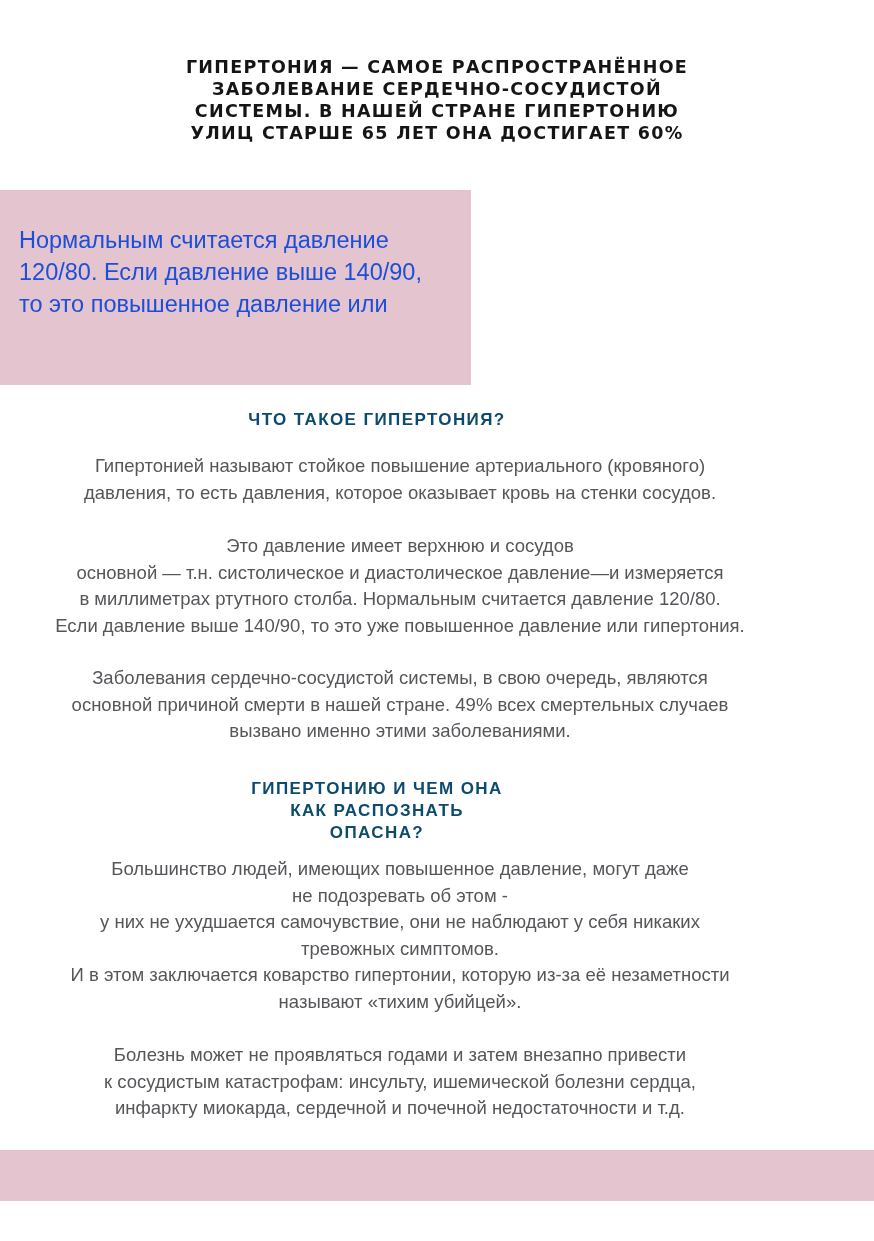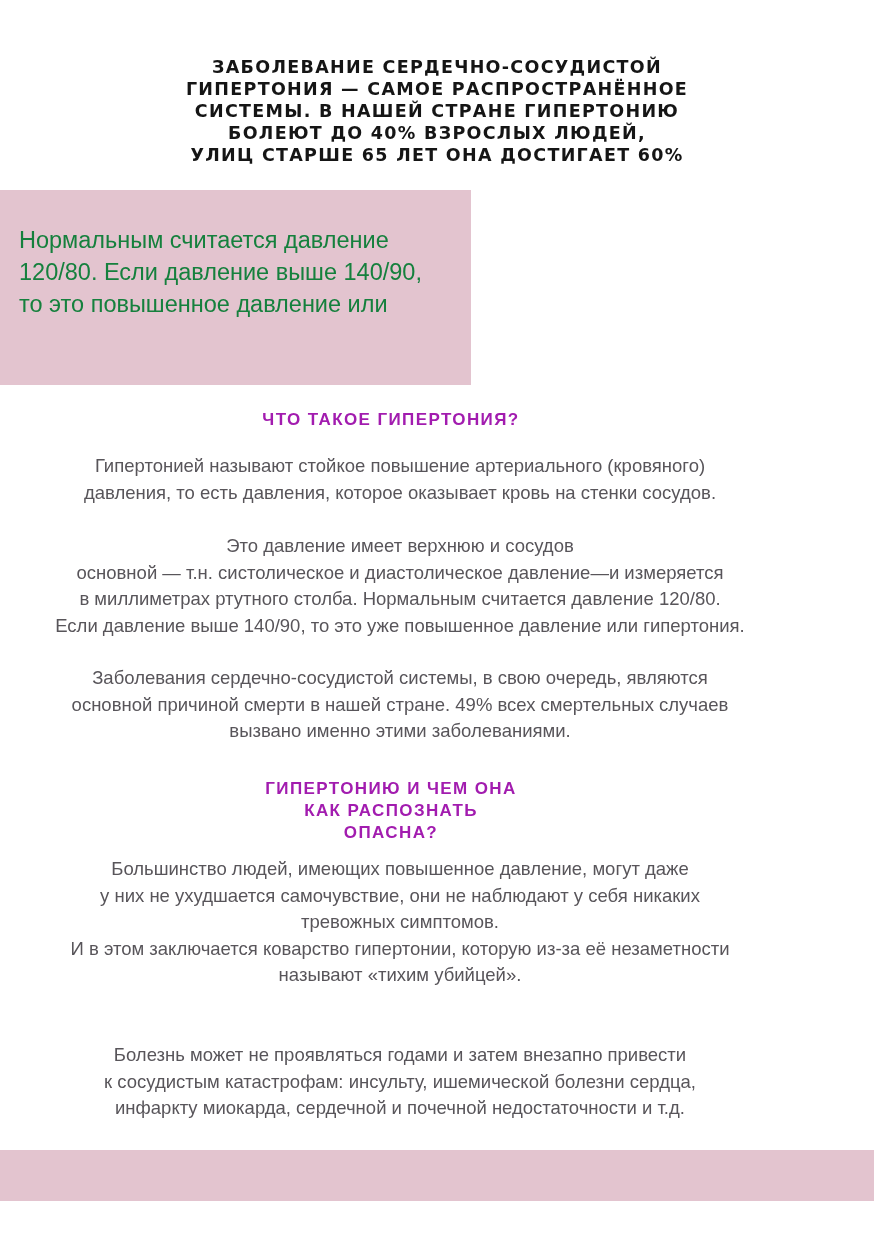--- a/index.html
+++ b/index.html
@@ -14,48 +14,47 @@
     line-height: 22px; letter-spacing: 1.3px; color: #151515;
     font-family: "DejaVu Sans", sans-serif;
   }
   .headline div { white-space: nowrap; }
   .callout {
     position: absolute; left: 0; top: 190px; width: 471px; height: 195px;
     background: #e3c4cf;
   }
   .callout-text {
     position: absolute; left: 19px; top: 224px; width: 450px;
-    font-size: 23.5px; line-height: 32px; color: #15803d;
+    font-size: 23.5px; line-height: 32px; color: #1d4ed8;
     font-family: "Liberation Sans", sans-serif;
   }
   .callout-text div { white-space: nowrap; }
   .section-title {
-    position: absolute; left: 14px; width: 754px; text-align: center;
-    color: #a21caf; font-weight: bold; font-size: 17px; line-height: 22px;
+    position: absolute; left: 0; width: 754px; text-align: center;
+    color: #0c4a6e; font-weight: bold; font-size: 17px; line-height: 22px;
     letter-spacing: 1.4px; font-family: "Liberation Sans", sans-serif;
   }
   .para {
     position: absolute; left: 0; width: 800px; text-align: center;
     font-size: 18.5px; line-height: 26.5px; color: #58555a;
     font-family: "Liberation Sans", sans-serif;
   }
   .para div { white-space: nowrap; }
   .footer-band {
     position: absolute; left: 0; top: 1150px; width: 874px; height: 51px;
     background: #e3c4cf;
   }
 </style>
 </head>
 <body>
 
 <div class="headline">
+  <div>ГИПЕРТОНИЯ — САМОЕ РАСПРОСТРАНЁННОЕ</div>
   <div>ЗАБОЛЕВАНИЕ СЕРДЕЧНО-СОСУДИСТОЙ</div>
-  <div>ГИПЕРТОНИЯ — САМОЕ РАСПРОСТРАНЁННОЕ</div>
   <div>СИСТЕМЫ. В НАШЕЙ СТРАНЕ ГИПЕРТОНИЮ</div>
-  <div>БОЛЕЮТ ДО 40% ВЗРОСЛЫХ ЛЮДЕЙ,</div>
   <div>УЛИЦ СТАРШЕ 65 ЛЕТ ОНА ДОСТИГАЕТ 60%</div>
 </div>
 
 <div class="callout"></div>
 <div class="callout-text">
   <div>Нормальным считается давление</div>
   <div>120/80. Если давление выше 140/90,</div>
   <div>то это повышенное давление или</div>
 </div>
 
@@ -80,20 +79,21 @@
 </div>
 
 <div class="section-title" style="top:778px;">
   <div>ГИПЕРТОНИЮ И ЧЕМ ОНА</div>
   <div>КАК РАСПОЗНАТЬ</div>
   <div>ОПАСНА?</div>
 </div>
 
 <div class="para" style="top:856px;">
   <div>Большинство людей, имеющих повышенное давление, могут даже</div>
+  <div>не подозревать об этом -</div>
   <div>у них не ухудшается самочувствие, они не наблюдают у себя никаких</div>
   <div>тревожных симптомов.</div>
   <div>И в этом заключается коварство гипертонии, которую из-за её незаметности</div>
   <div>называют «тихим убийцей».</div>
 </div>
 
 <div class="para" style="top:1042px;">
   <div>Болезнь может не проявляться годами и затем внезапно привести</div>
   <div>к сосудистым катастрофам: инсульту, ишемической болезни сердца,</div>
   <div>инфаркту миокарда, сердечной и почечной недостаточности и т.д.</div>

